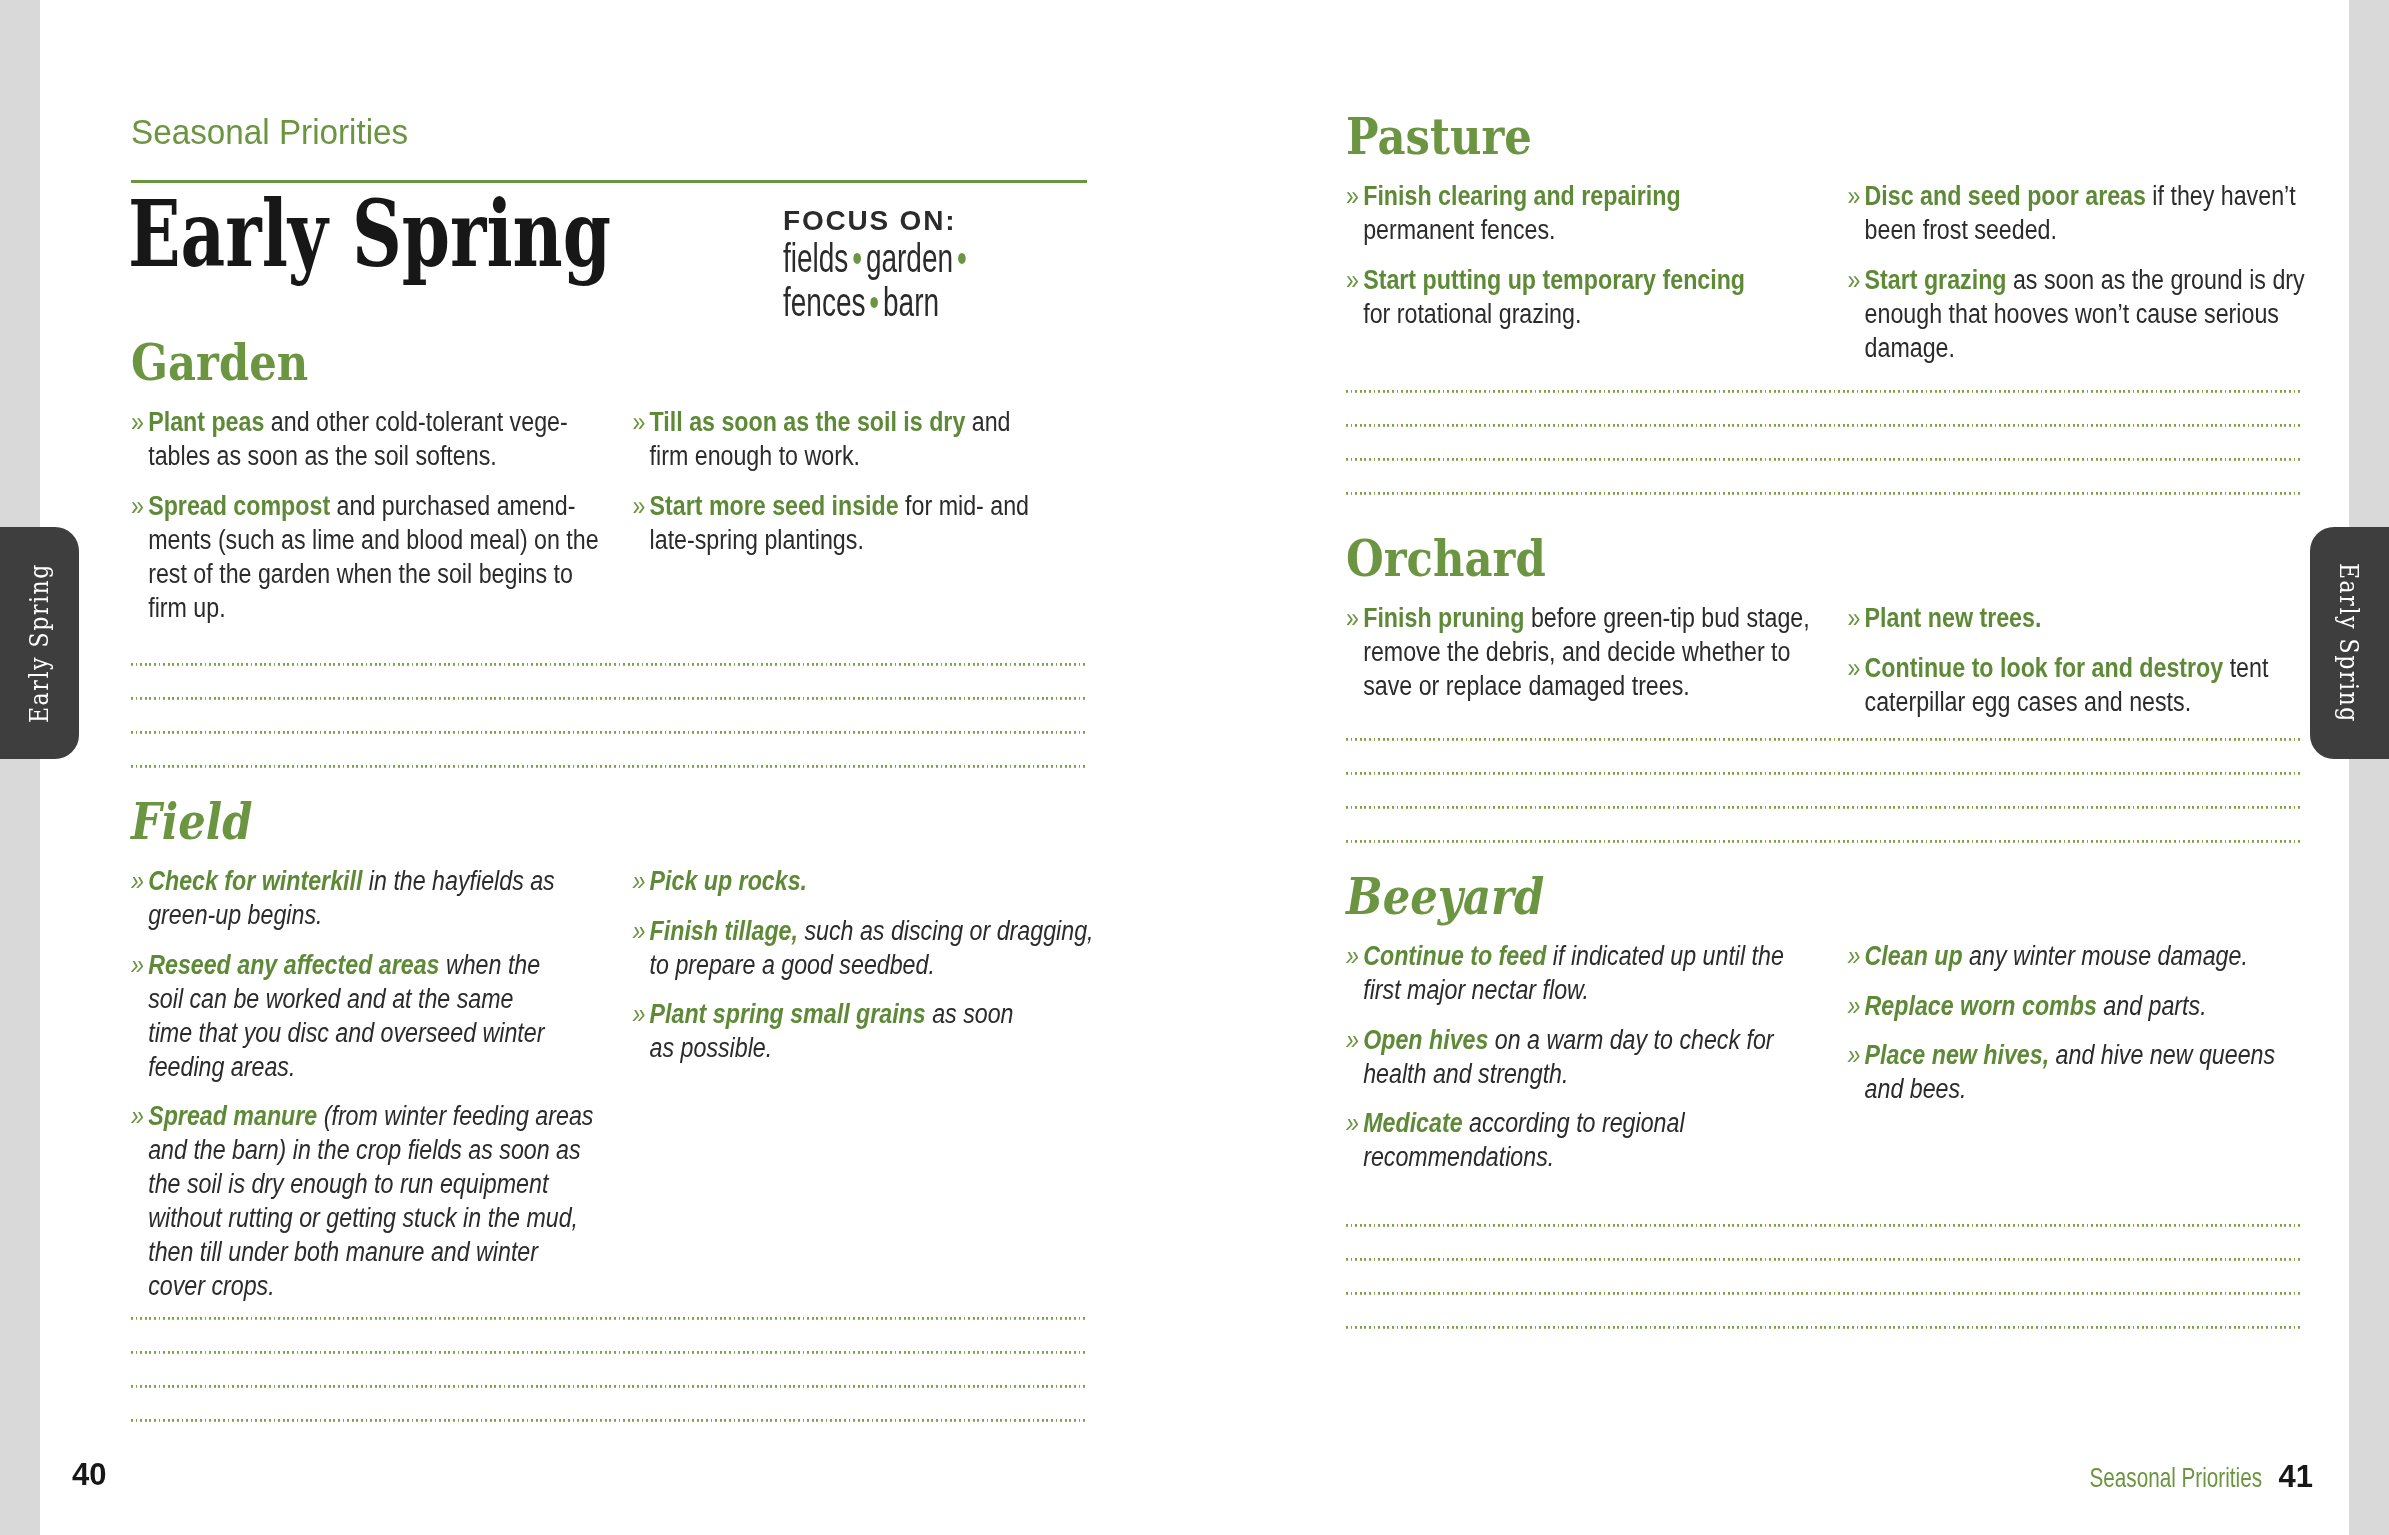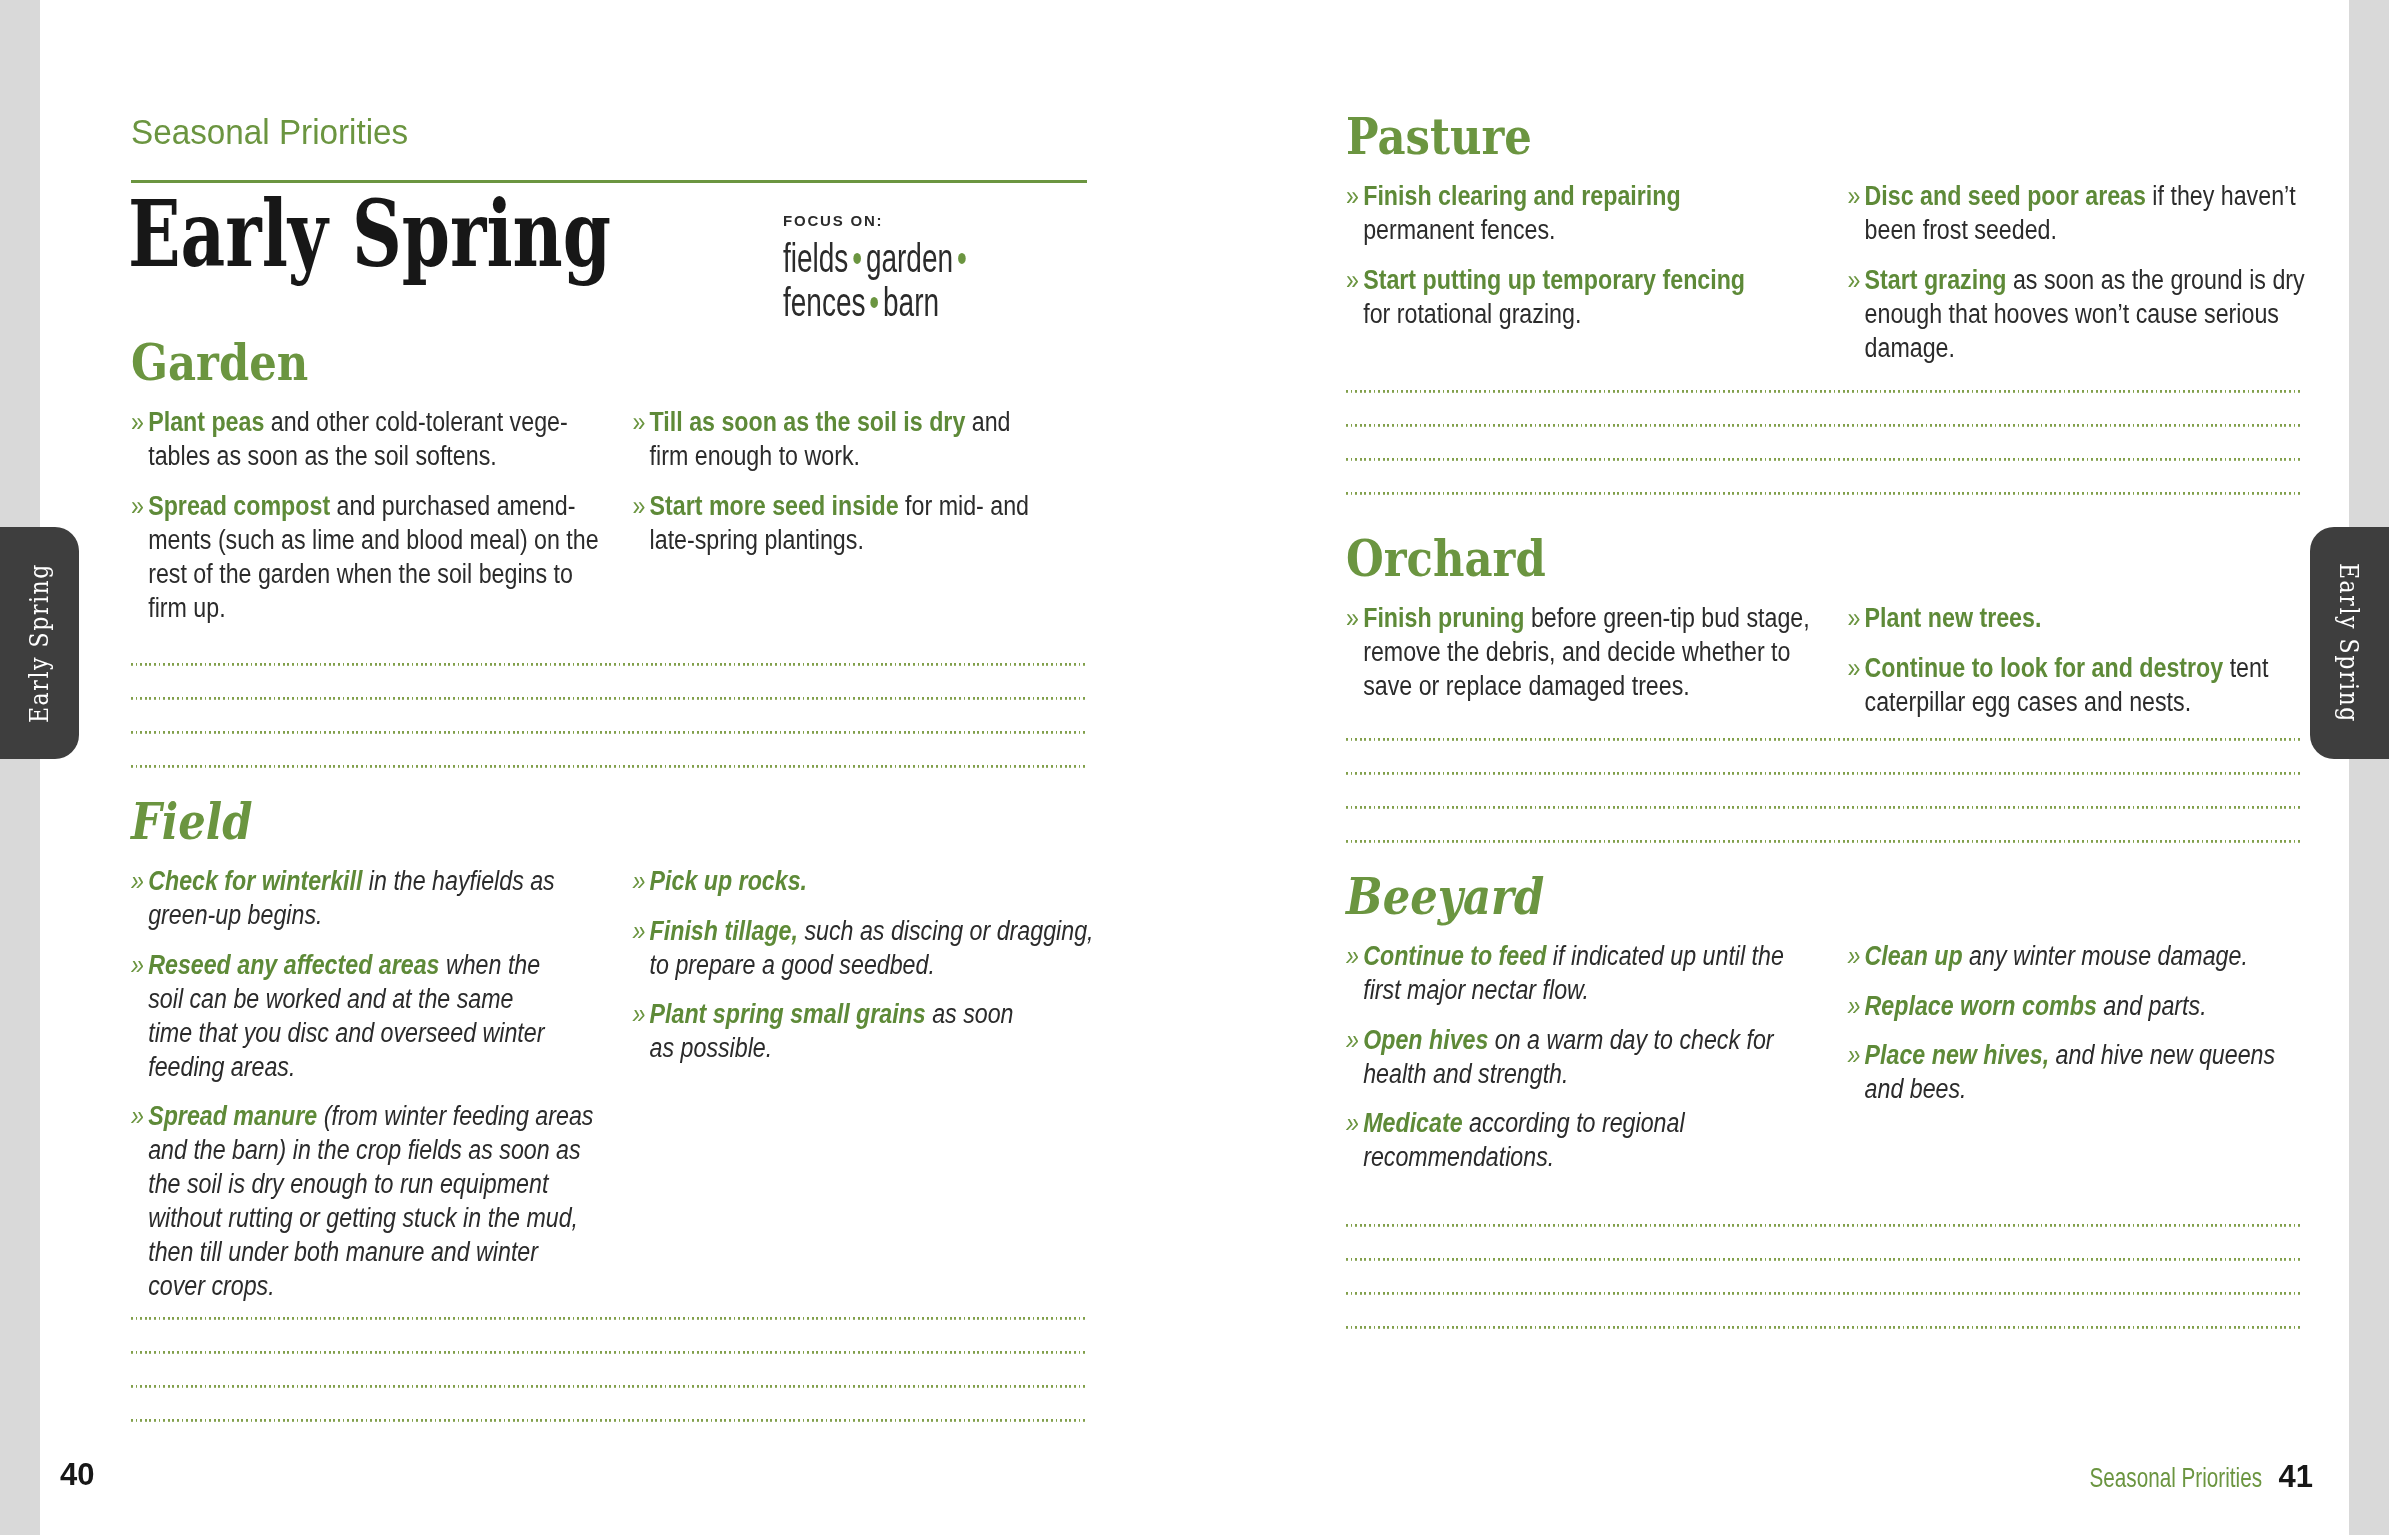--- a/index.html
+++ b/index.html
@@ -36,21 +36,21 @@
     transform:scaleX(0.95);transform-origin:0 0;
   }
   .rule{position:absolute;left:131px;top:180px;width:956px;height:2.8px;background:#6b9540;}
   .title{
     position:absolute;left:128px;top:184px;
     font-family:"DejaVu Serif", serif;font-weight:700;color:#171717;
     font-size:92px;line-height:101px;white-space:nowrap;
     transform:scaleX(0.75);transform-origin:0 0;
   }
   .focus{position:absolute;left:783px;top:208px;}
-  .focus-label{font-size:15px;font-weight:700;letter-spacing:1.8px;color:#2b2b2b;line-height:26px;margin-bottom:1.8px;white-space:nowrap;}
+  .focus-label{font-size:28px;font-weight:700;letter-spacing:1.8px;color:#2b2b2b;line-height:26px;margin-bottom:1.8px;white-space:nowrap;}
   .focus-lines{font-size:40px;line-height:44px;color:#2b2b2b;white-space:nowrap;transform:scaleX(0.7);transform-origin:0 0;}
   .focus-dot{color:#6b9540;padding:0 5.5px;}
 
   
   .section{position:absolute;width:956px;}
   .s-heading{
     font-family:"DejaVu Serif", serif;font-weight:700;color:#6b9540;
     font-size:51px;line-height:59px;white-space:nowrap;
     transform:scaleX(0.85);transform-origin:0 0;
     margin:0 0 13px 0;
@@ -70,21 +70,21 @@
   
   .notes{position:absolute;width:956px;}
   .noteline{
     height:34px;
     background-image:repeating-linear-gradient(to right,#82a04c 0 1.8px,transparent 1.8px 4.6px);
     background-size:100% 2.8px;background-position:left bottom;background-repeat:no-repeat;
   }
 
   
   .pagenum{position:absolute;font-size:31px;font-weight:700;color:#171717;}
-  .pagenum.p40{left:60px;top:1457px;}
+  .pagenum.p40{left:72px;top:1457px;}
   .footer-right{
     position:absolute;left:1346px;top:1459px;width:967px;
     display:flex;justify-content:flex-end;align-items:baseline;gap:16.5px;
   }
   .footer-label{
     color:#6b9540;font-size:27.6px;white-space:nowrap;
     transform:scaleX(0.75);transform-origin:100% 50%;
   }
   .footer-num{font-size:31px;font-weight:700;color:#171717;text-align:center;}
 </style>

